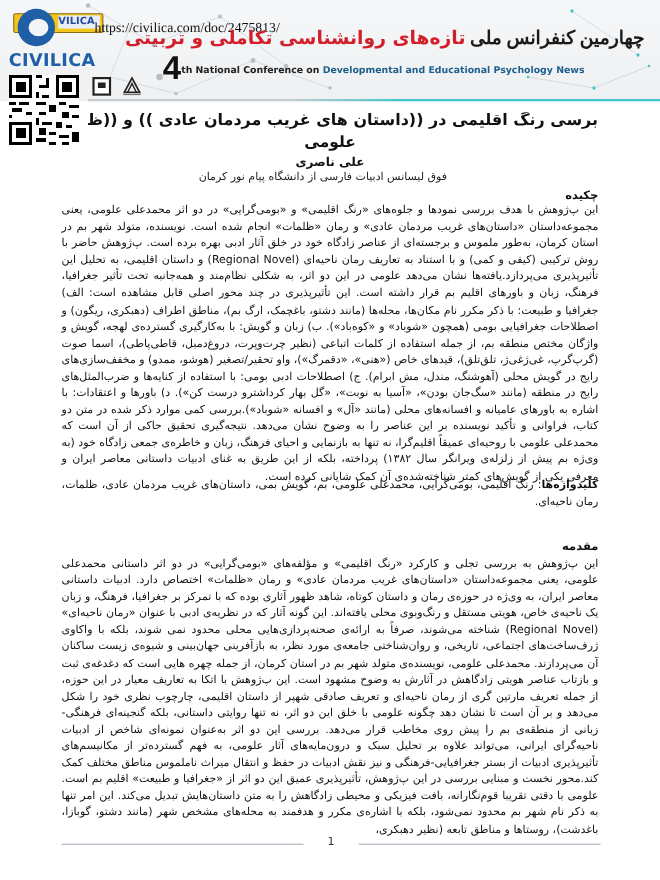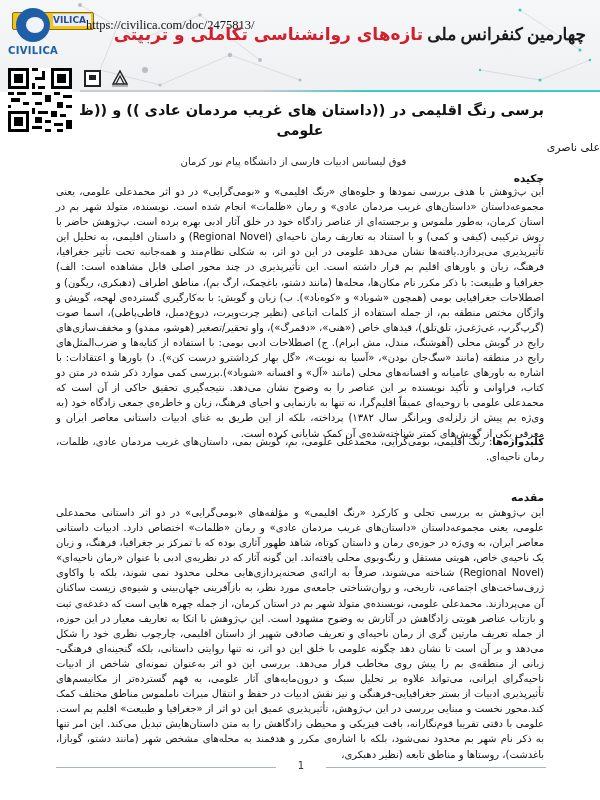--- a/index.html
+++ b/index.html
@@ -32,21 +32,21 @@
   }
   .logo-c {
     position: absolute; left: 12px; top: 4px; width: 34px; height: 34px;
     border-radius: 50%; background: #1e5fa8;
   }
   .logo-c::after {
     content: ""; position: absolute; left: 10px; top: 9px; width: 18px; height: 16px;
     border-radius: 50%; background: #f3f4f6;
   }
   .logo-text {
-    position: absolute; left: 4px; top: 41px; font-size: 10px; font-weight: bold;
+    position: absolute; left: 4px; top: 41px; font-size: 16px; font-weight: bold;
     color: #1e5fa8; letter-spacing: 0.3px;
   }
   .doc-url {
     position: absolute; left: 86px; top: 18px; font-family: "Liberation Serif", serif;
     font-size: 12.5px; color: #111;
   }
   .conf-fa {
     position: absolute; right: 14px; top: 24px; direction: rtl; font-size: 17px; font-weight: bold;
     white-space: nowrap;
   }
@@ -62,21 +62,21 @@
     position: absolute; left: 8px; top: 68px; width: 64px; height: 64px; background: #fff;
   }
   .small-logo1 { position: absolute; left: 84px; top: 70px; width: 13px; height: 13px; border: 2px solid #222; background: #fff; }
   .small-logo1::after { content: ""; position: absolute; left: 3px; top: 3px; width: 7px; height: 5px; background: #222; }
   .small-logo2 { position: absolute; left: 110px; top: 68px; width: 20px; height: 20px; }
   .title {
     position: absolute; left: 80px; top: 102px; width: 464px; direction: rtl; text-align: right;
     font-size: 14.5px; font-weight: bold; color: #111; white-space: nowrap; overflow: hidden;
   }
   .title2 { position: absolute; left: 0; top: 122px; width: 600px; text-align: center; font-size: 14px; font-weight: bold; }
-  .author { position: absolute; left: 0; top: 141px; width: 600px; text-align: right; font-size: 11px; font-weight: normal; }
+  .author { position: absolute; left: 0; top: 141px; width: 600px; text-align: center; font-size: 11px; font-weight: bold; }
   .affil { position: absolute; left: 0; top: 156px; width: 587px; text-align: center; font-size: 10px; color: #222; direction: rtl; }
   .h-abstract { position: absolute; right: 56px; top: 172px; font-size: 10.5px; font-weight: bold; direction: rtl; }
   .para {
     position: absolute; left: 56px; width: 488px; direction: rtl; text-align: justify;
     font-size: 10px; line-height: 15.1px; color: #111;
     text-align-last: right;
   }
   .para p { margin: 0; }
   .p-abstract { top: 184px; }
   .p-keywords { top: 434px; }
@@ -134,20 +134,23 @@
     <div class="logo-c"></div>
     <div class="logo-text">CIVILICA</div>
   </div>
 
   <div class="doc-url">https://civilica.com/doc/2475813/</div>
 
   <div class="conf-fa">
     <span class="dark">چهارمین کنفرانس ملی </span><span class="red">تازه‌های روانشناسی تکاملی و تربیتی</span>
   </div>
 
+  <div class="conf-en">
+    <span class="num">4</span><span class="th">th National Conference on </span><span class="blue">Developmental and Educational Psychology News</span>
+  </div>
 
   <div class="small-logo1"></div>
   <svg class="small-logo2" viewBox="0 0 20 20">
     <path d="M3 16 L10 3 L17 16 Z" fill="none" stroke="#222" stroke-width="1.5"></path>
     <path d="M6 16 L10 8 L14 16" fill="none" stroke="#222" stroke-width="1.2"></path>
     <line x1="2" y1="18" x2="18" y2="18" stroke="#555" stroke-width="0.8"></line>
   </svg>
   <div class="banner-line"></div>
 </div>
 

